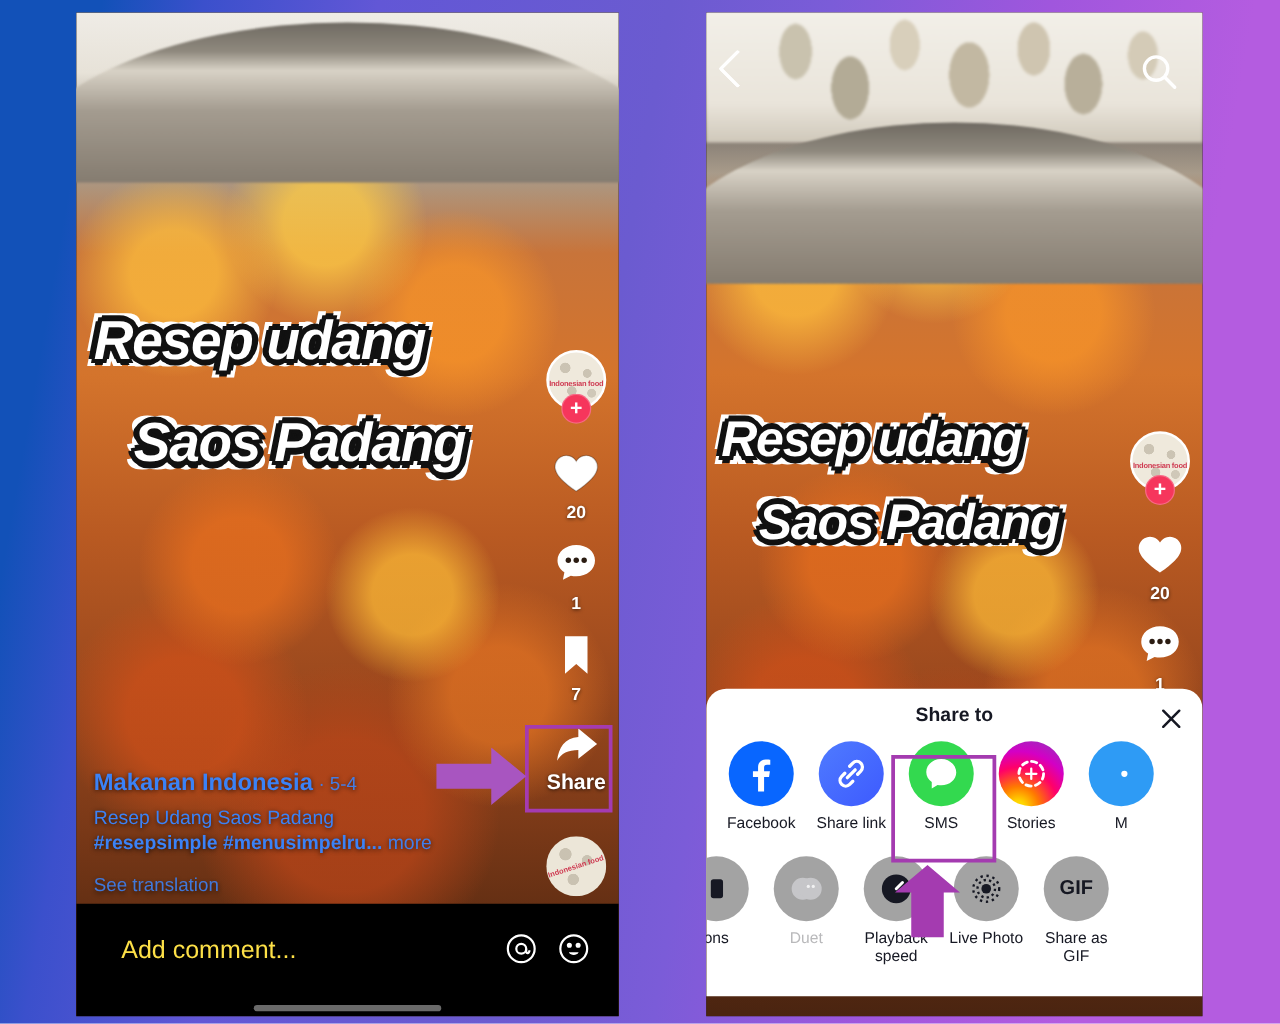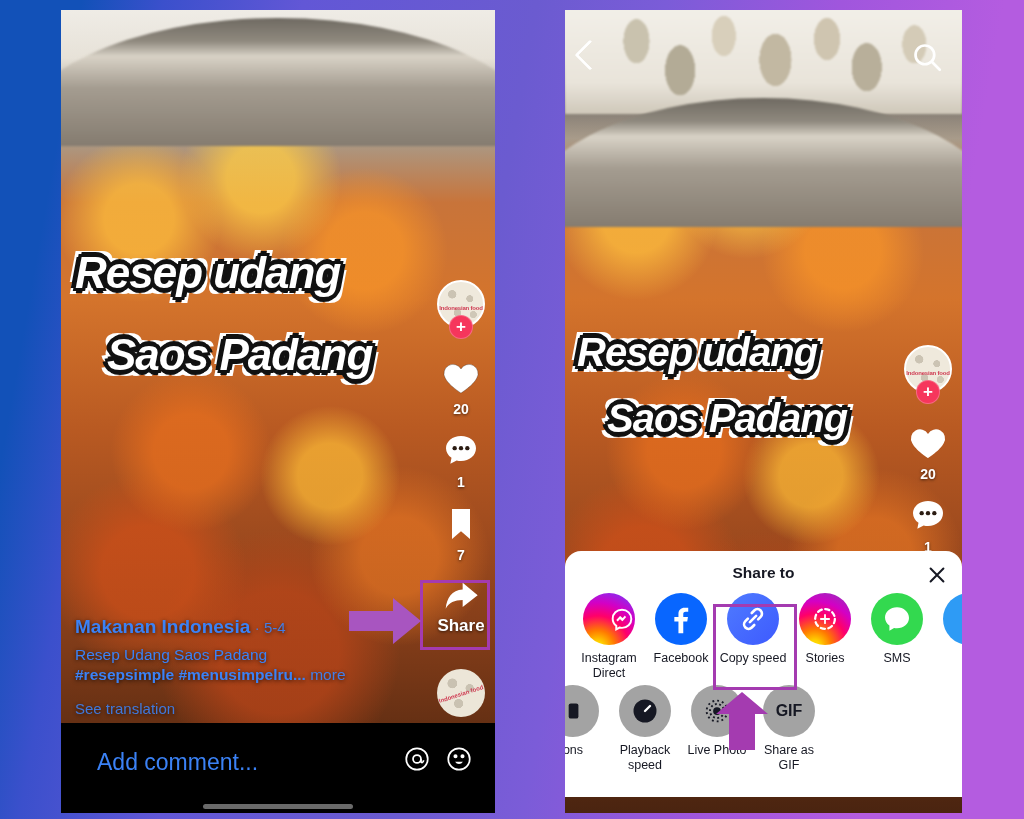--- a/index.html
+++ b/index.html
@@ -183,21 +183,21 @@
   .cap-more { font-weight: 400; opacity: .95; text-align: center; }
   .cap-translate { font-size: 15px; margin-top: 15px; opacity: .88; }
 
   
   .commentbar {
     position: absolute; left: 0; right: 0; bottom: 0; height: 90px;
     background: #000;
   }
   .cb-placeholder {
     position: absolute; left: 36px; top: 26px;
-    color: #3b82f6; font-size: 23px;
+    color: #fde047; font-size: 20px;
   }
   .cb-icons { position: absolute; right: 22px; top: 22px; display: flex; gap: 14px; }
   .home-indicator {
     position: absolute; left: 50%; transform: translateX(-50%);
     bottom: 4px; width: 150px; height: 5px; border-radius: 3px;
     background: #6a6a6a;
   }
 
   
   .sheet {
@@ -406,94 +406,93 @@
 
     <div class="sheet">
       <div class="sheet-title">Share to</div>
       <span class="sheet-close">
         <svg width="22" height="22" viewBox="0 0 24 24" stroke="#161823" stroke-width="2.2" stroke-linecap="round">
             <path d="M5 5l14 14M19 5L5 19"></path>
           </svg>
       </span>
 
       <div class="row row-1">
-        <div class="share-item">
-          <div class="share-ico" style="background:radial-gradient(circle at 28% 105%, #ffd600 0 8%, #ff7a00 26%, #ff0069 48%, #d300c5 68%, #7638fa 95%);">
-            <svg width="30" height="30" viewBox="0 0 24 24" fill="#fff">
-                <path d="M12 2.6C6.7 2.6 2.6 6.5 2.6 11.6c0 2.9 1.3 5.4 3.5 7.1v3.5l3.2-1.8c.9.2 1.8.4 2.7.4 5.3 0 9.4-3.9 9.4-9.2S17.3 2.6 12 2.6z" opacity="0"></path>
-              </svg>
-            <svg width="30" height="30" viewBox="0 0 24 24" fill="none" stroke="#fff" stroke-width="1.8">
-              <path d="M12 3.4c-4.9 0-8.6 3.6-8.6 8.3 0 2.7 1.3 5 3.3 6.6v3.3l3-1.7c.7.2 1.5.3 2.3.3 4.9 0 8.6-3.6 8.6-8.3S16.9 3.4 12 3.4z"></path>
-              <path d="m7.4 13.6 3-3.2 2.2 2.1 2.6-2.9-3 3.2-2.2-2.1z" fill="#fff"></path>
-            </svg>
-          </div>
-          <div class="share-name">Instagram Direct</div>
-        </div>
 
         <div class="share-item">
           <div class="share-ico" style="background:#0866ff;">
             <svg width="34" height="34" viewBox="0 0 24 24" fill="#fff">
                 <path d="M13.6 22v-8.2h2.8l.5-3.2h-3.3V8.5c0-.9.3-1.6 1.7-1.6h1.8V4.1c-.3 0-1.4-.1-2.6-.1-2.6 0-4.3 1.6-4.3 4.4v2.2H7.3v3.2h2.9V22z"></path>
               </svg>
           </div>
           <div class="share-name">Facebook</div>
         </div>
 
         <div class="share-item">
           <div class="share-ico" style="background:linear-gradient(135deg,#4f7bff,#3d5afe);">
             <svg width="30" height="30" viewBox="0 0 24 24" fill="none" stroke="#fff" stroke-width="2.1" stroke-linecap="round">
               <path d="M9.5 14.5 14.5 9.5"></path>
                 <path d="M11 7.2 13 5.2a3.6 3.6 0 0 1 5.1 5.1l-2 2"></path>
                 <path d="M13 16.8 11 18.8a3.6 3.6 0 0 1-5.1-5.1l2-2"></path>
             </svg>
           </div>
-          <div class="share-name">Copy speed</div>
-        </div>
-
-        <div class="share-item">
-          <div class="share-ico" style="background:radial-gradient(circle at 30% 102%, #ffd600 0 8%, #ff7a00 26%, #ff0069 50%, #d300c5 70%, #8a3ab9 98%);">
-            <svg width="32" height="32" viewBox="0 0 24 24" fill="none" stroke="#fff" stroke-width="1.7" stroke-linecap="round" stroke-dasharray="3.2 2.6">
-              <circle cx="12" cy="12" r="7.4"></circle>
-            </svg>
-            <svg width="18" height="18" viewBox="0 0 24 24" stroke="#fff" stroke-width="2.4" stroke-linecap="round" style="position:absolute;">
-              <path d="M12 6.5v11M6.5 12h11"></path>
-            </svg>
-          </div>
-          <div class="share-name">Stories</div>
+          <div class="share-name">Share link</div>
         </div>
 
         <div class="share-item">
           <div class="share-ico" style="background:#33d94f;">
             <svg width="32" height="32" viewBox="0 0 24 24" fill="#fff">
                 <path d="M12 3.2c-5 0-9 3.4-9 7.7 0 2.4 1.3 4.6 3.3 6v3.9l3.5-2.1c.7.1 1.4.2 2.2.2 5 0 9-3.4 9-7.7s-4-8-9-8z"></path>
               </svg>
           </div>
           <div class="share-name">SMS</div>
         </div>
 
         <div class="share-item">
+          <div class="share-ico" style="background:radial-gradient(circle at 30% 102%, #ffd600 0 8%, #ff7a00 26%, #ff0069 50%, #d300c5 70%, #8a3ab9 98%);">
+            <svg width="32" height="32" viewBox="0 0 24 24" fill="none" stroke="#fff" stroke-width="1.7" stroke-linecap="round" stroke-dasharray="3.2 2.6">
+              <circle cx="12" cy="12" r="7.4"></circle>
+            </svg>
+            <svg width="18" height="18" viewBox="0 0 24 24" stroke="#fff" stroke-width="2.4" stroke-linecap="round" style="position:absolute;">
+              <path d="M12 6.5v11M6.5 12h11"></path>
+            </svg>
+          </div>
+          <div class="share-name">Stories</div>
+        </div>
+
+        <div class="share-item">
           <div class="share-ico" style="background:#2e9bf5;">
             <svg width="30" height="30" viewBox="0 0 24 24" fill="#fff">
                 <circle cx="14" cy="12" r="2"></circle>
               </svg>
           </div>
           <div class="share-name">M</div>
         </div>
       </div>
 
       <div class="row row-2">
         <div class="share-item">
           <div class="share-ico grey">
             <svg width="26" height="26" viewBox="0 0 24 24" fill="#161823">
                 <rect x="8" y="5" width="9" height="14" rx="2"></rect>
               </svg>
           </div>
           <div class="share-name">ons</div>
         </div>
 
+        <div class="share-item">
+          <div class="share-ico grey">
+            <svg width="28" height="28" viewBox="0 0 24 24" fill="#c6c6c9">
+              <path d="M9.6 4.4a7.6 7.6 0 1 0 0 15.2 7.6 7.6 0 0 0 0-15.2z"></path>
+              <circle cx="15" cy="12" r="7.6"></circle>
+                <circle cx="13.4" cy="10.4" r="1.1" fill="#f1f1f2"></circle>
+                <circle cx="16.8" cy="10.4" r="1.1" fill="#f1f1f2"></circle>
+            </svg>
+          </div>
+          <div class="share-name dim">Duet</div>
+        </div>
 
 
         <div class="share-item">
           <div class="share-ico grey">
             <svg width="30" height="30" viewBox="0 0 24 24">
               <circle cx="12" cy="12" r="9.2" fill="#161823"></circle>
               <path d="M12 12 16 8" stroke="#fff" stroke-width="1.9" stroke-linecap="round"></path>
             </svg>
           </div>
           <div class="share-name">Playback speed</div>

